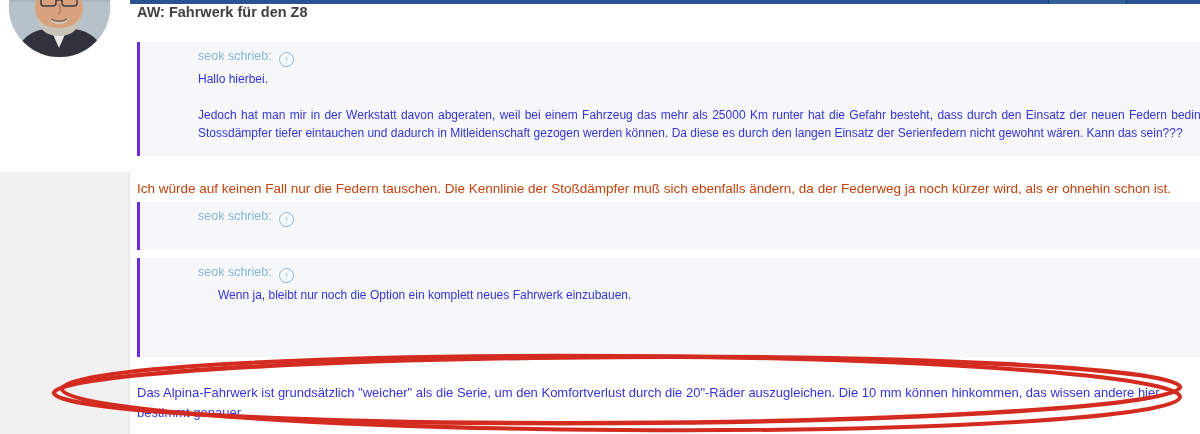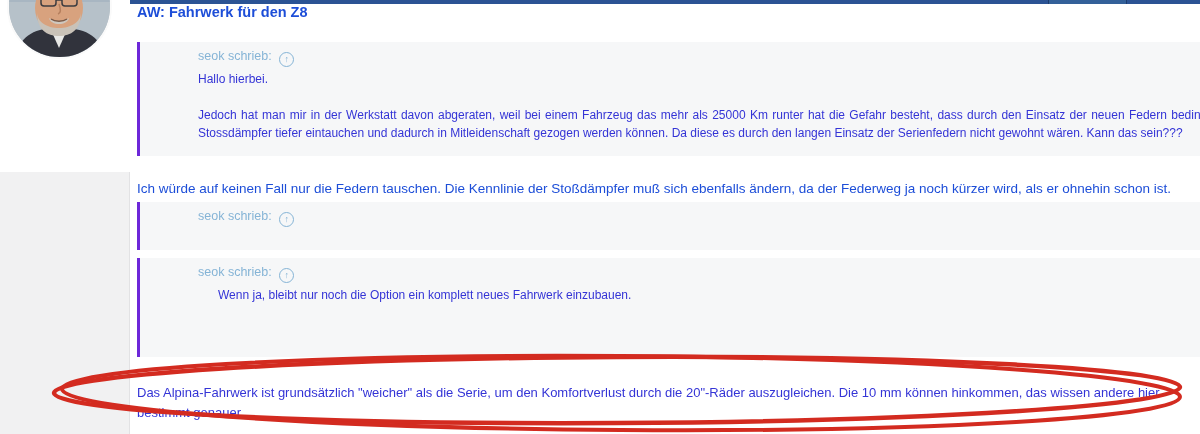--- a/index.html
+++ b/index.html
@@ -29,36 +29,36 @@
     font-size:12px;color:#3c3c3c;}
   .badge{position:absolute;left:2px;width:117px;height:15px;background:#7fc6e4;
     border-radius:2px;color:#ffffff;font-size:10.5px;line-height:15px;text-align:center;}
   .badge1{top:94px;} .badge2{top:112px;}
   .inforow{position:absolute;left:0;width:119px;font-size:12px;}
   .inforow .lbl{position:absolute;left:0;color:#5a5a5a;}
   .inforow .val{position:absolute;right:0;color:#333333;text-align:right;width:119px;}
   .row1{top:131px;} .row2{top:146px;}
 
   
-  .post-title{position:absolute;left:137px;top:4px;font-size:14.5px;font-weight:bold;color:#1d4ed8;text-align:center;}
+  .post-title{position:absolute;left:137px;top:4px;font-size:14.5px;font-weight:bold;color:#404040;text-align:center;}
   .quote{position:absolute;left:137px;width:1053px;background:#f6f7f8;border-left:3px solid #6d28d9;padding-left:48px;}
   .q1{top:42px;height:114px;}
   .q2{top:202px;height:48px;}
   .q3{top:258px;height:99px;}
   .qh{padding:7px 10px 0 10px;font-size:12.5px;color:#85b4d6;}
   .qicon{display:inline-block;width:13px;height:13px;border:1px solid #85b4d6;border-radius:50%;
     font-size:9px;line-height:12px;text-align:center;color:#85b4d6;margin-left:4px;vertical-align:-2px;cursor:pointer;}
   .qb{padding:3px 10px 0 10px;color:#3434d6;}
   .q1 .qb{font-size:12px;line-height:18px;text-align:justify;}
   .q2 .qb{font-size:13px;line-height:19px;padding-top:5px;}
   .q3 .qb{font-size:12px;line-height:19px;margin-left:20px;}
   .ql{min-height:18px;}
   .q3 .ql{min-height:19px;}
   .spacer18{height:18px;} .spacer9{height:9px;}
-  .reply1{position:absolute;left:137px;top:181px;width:1063px;font-size:13.5px;color:#1d4ed8;white-space:nowrap;}
+  .reply1{position:absolute;left:137px;top:181px;width:1063px;font-size:13.5px;color:#c2410c;white-space:nowrap;}
   .reply2{position:absolute;left:137px;top:383px;width:1042px;font-size:13px;line-height:20px;color:#3434d6;}
 
   
   .annotation{position:absolute;left:0;top:0;width:1200px;height:434px;pointer-events:none;z-index:40;}
 </style>
 </head>
 <body>
 
 <div class="topbar">
   <div class="topbar-seg"></div>

